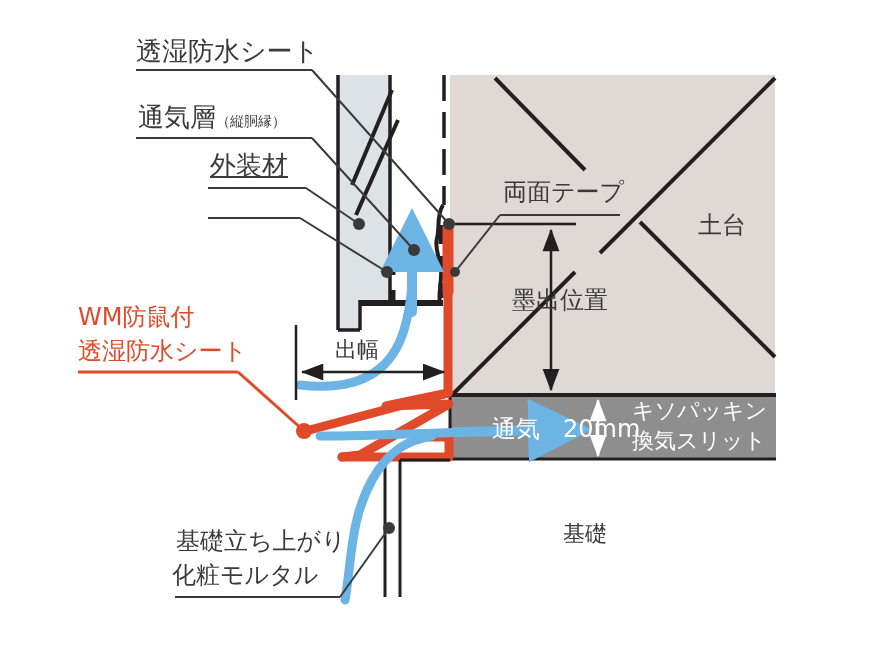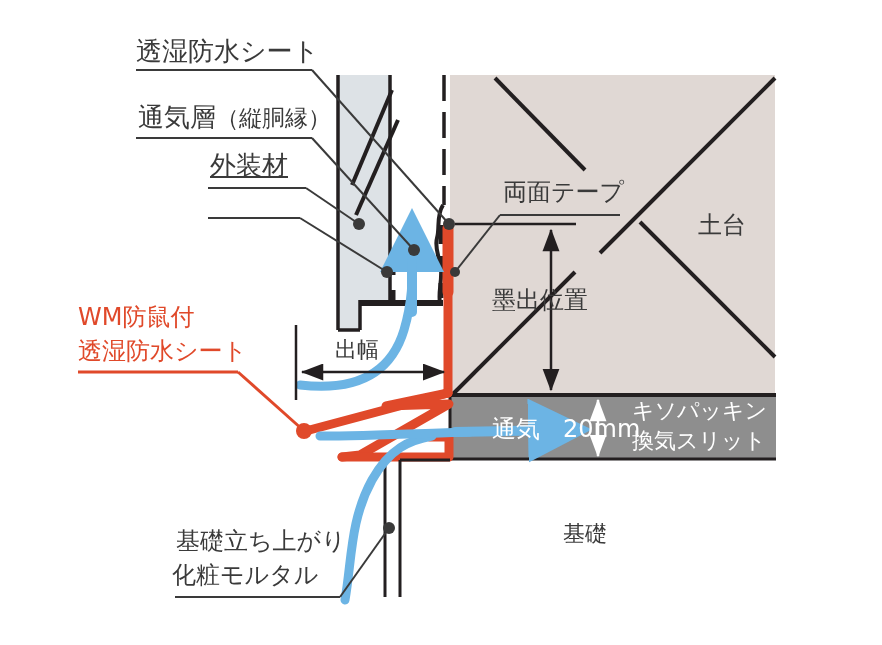--- a/index.html
+++ b/index.html
@@ -6,21 +6,21 @@
   body{font-family:"DejaVu Sans","Liberation Sans",sans-serif;}
   #stage{position:relative;width:876px;height:645px;background:#fff;overflow:hidden;}
   svg{position:absolute;left:0;top:0;}
   .lbl{position:absolute;color:#3a3a3a;white-space:nowrap;line-height:1.18;
        font-family:"DejaVu Sans","Liberation Sans",sans-serif;}
   .lbl-red{color:#e0492a;}
   .lbl-white{color:#ffffff;}
   .f26{font-size:26px;}
   .f24{font-size:24px;text-align:center;}
   .f22{font-size:22px;}
-  .small-paren{font-size:23px;}
+  .small-paren{font-size:14px;}
 </style>
 </head>
 <body>
 
 <div id="stage">
 
   <svg width="882" height="645" viewBox="0 0 882 645">
     <defs>
       <marker id="arrDark" markerWidth="10" markerHeight="10" refX="8.5" refY="3.4" orient="auto">
         <path d="M0,0 L9,3.4 L0,6.8 z" fill="#231f20"></path>
@@ -177,21 +177,21 @@
     <span>通気層</span><span class="small-paren">（縦胴縁）</span>
   </div>
 
   <div class="lbl f26" style="left:210px; top:150px;text-decoration:underline;">外装材</div>
 
 
   <div class="lbl f24" style="left:503px; top:178px;">両面テープ</div>
 
   <div class="lbl f24" style="left:698px; top:211px;">土台</div>
 
-  <div class="lbl f24" style="left:492px; top:286px;">墨出位置</div>
+  <div class="lbl f24" style="left:512px; top:286px;">墨出位置</div>
 
   <div class="lbl lbl-red f24" style="left:78px; top:303px;">WM防鼠付</div>
   <div class="lbl lbl-red f24" style="left:78px; top:337px;">透湿防水シート</div>
 
   <div class="lbl f22" style="left:335px; top:337px;">出幅</div>
 
   <div class="lbl lbl-white f24" style="left:492px; top:415px;">通気</div>
 
   <div class="lbl lbl-white f24" style="left:563px; top:415px;">20mm</div>
 

